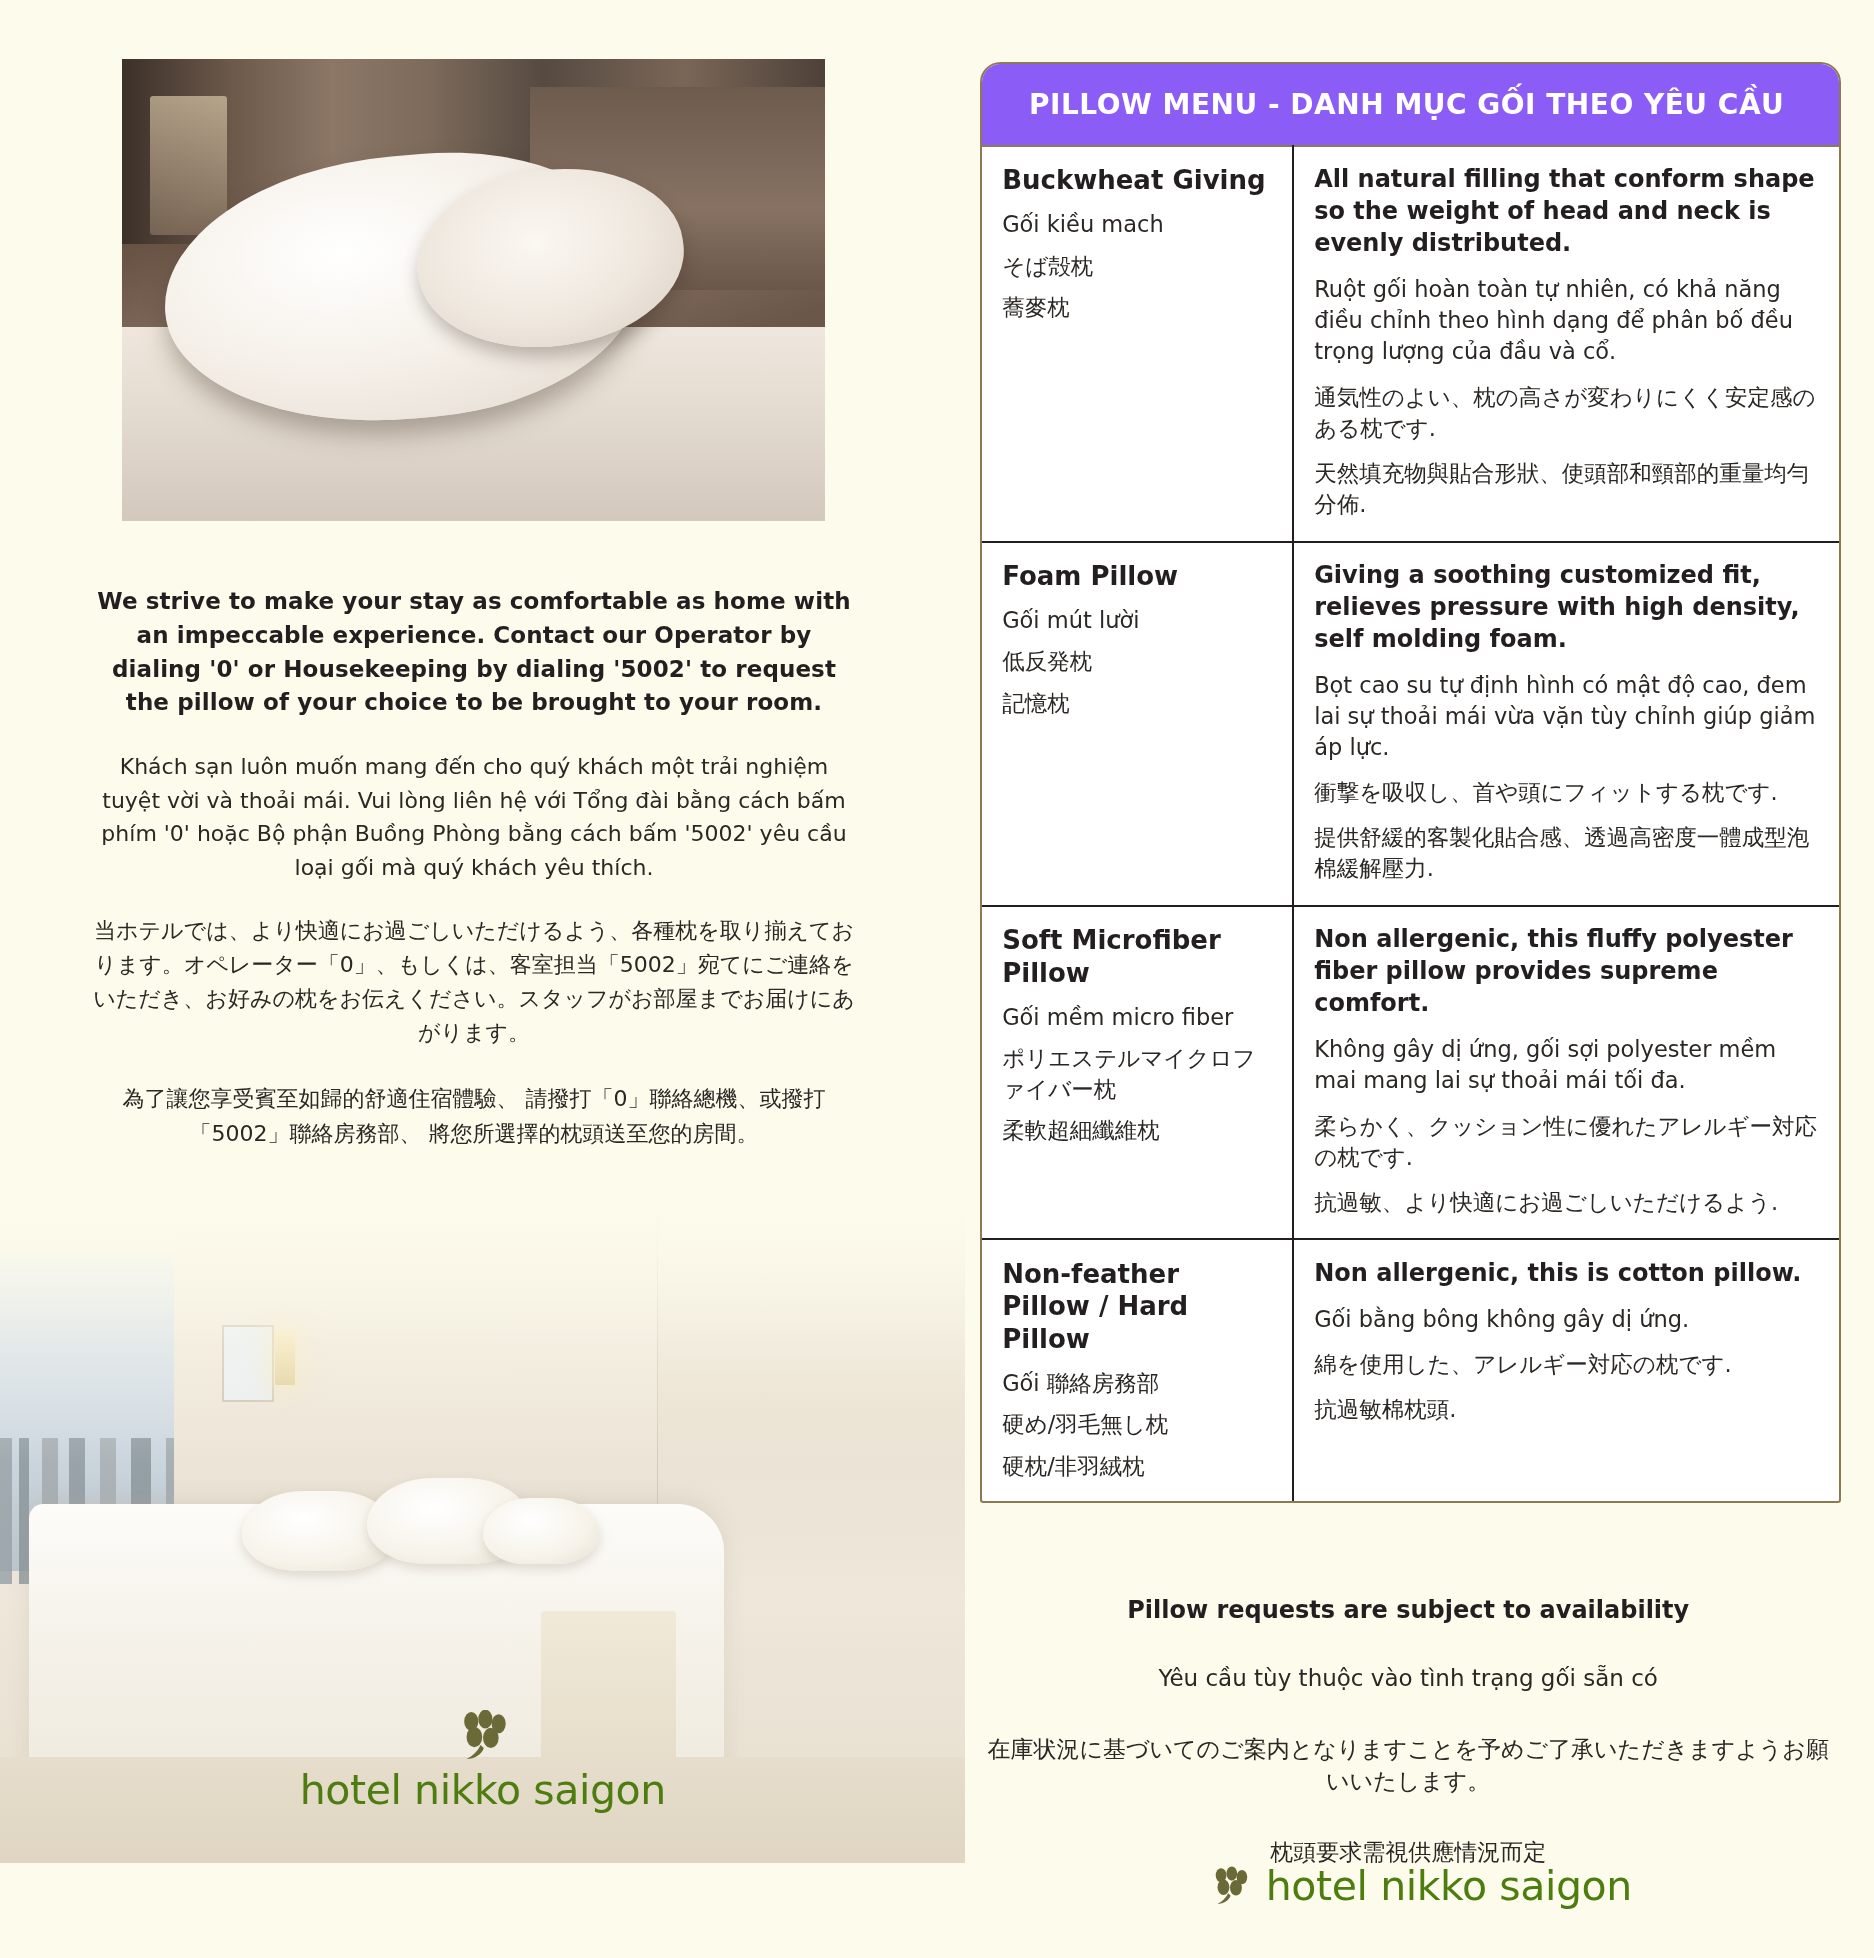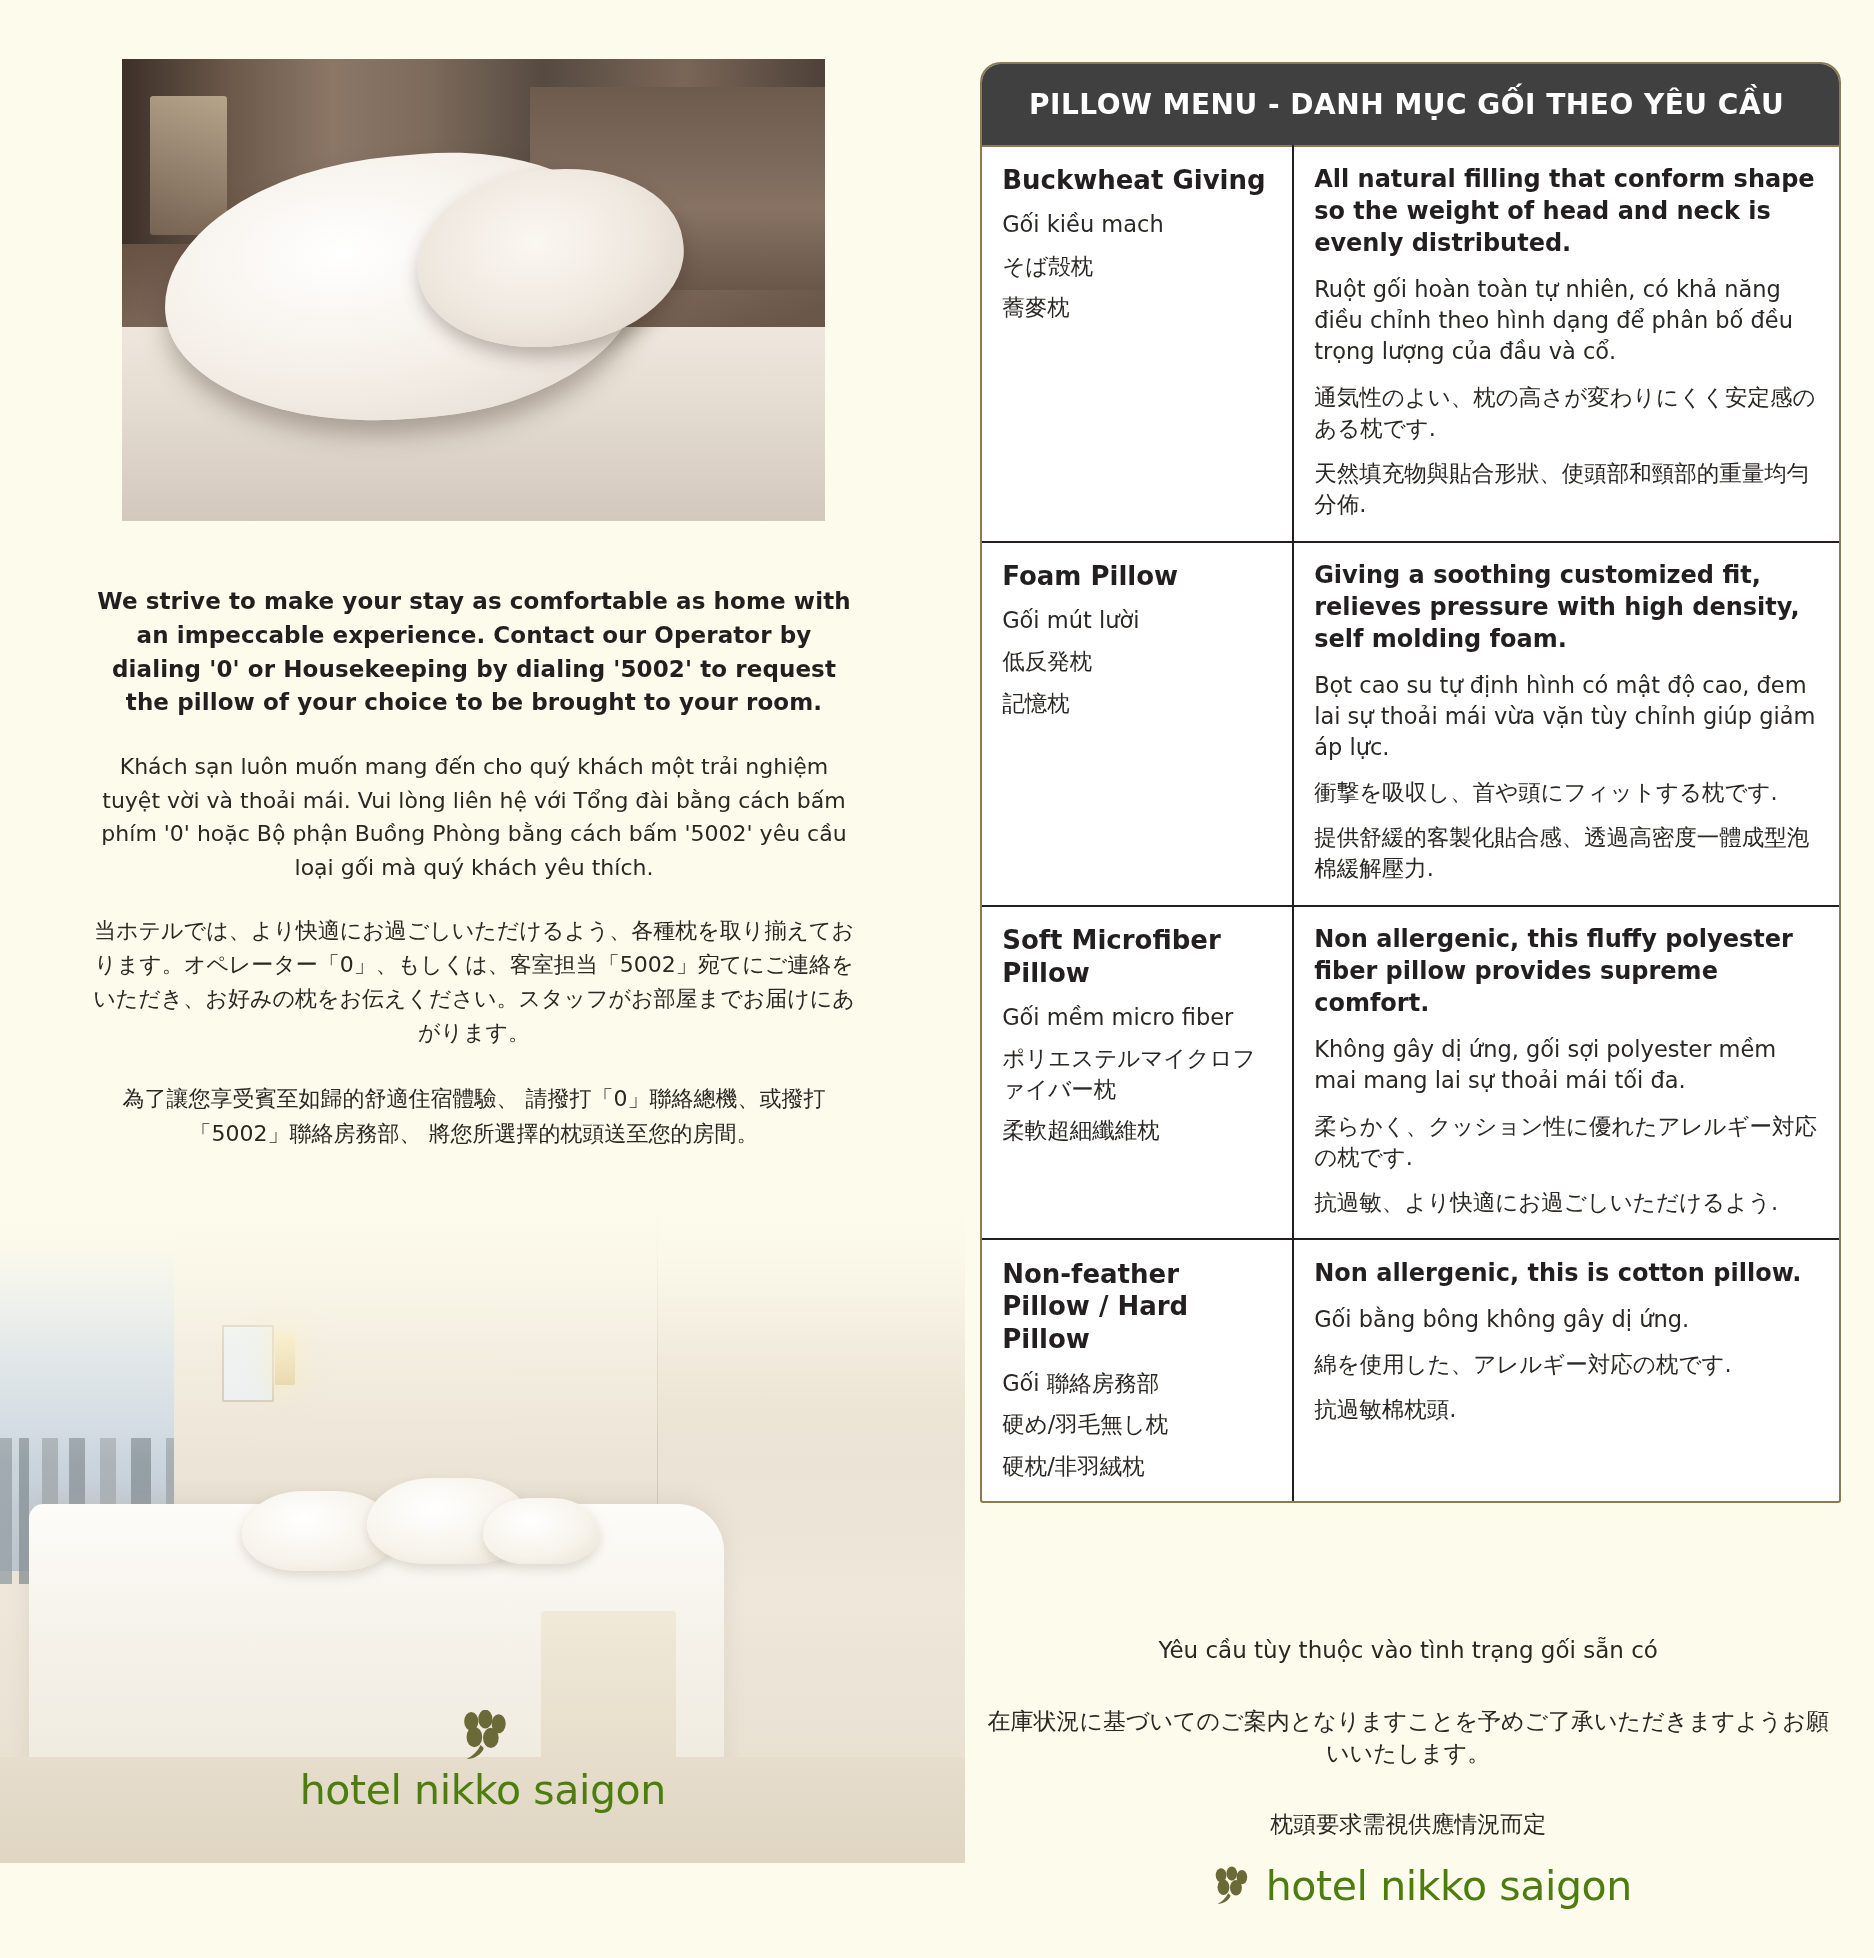--- a/index.html
+++ b/index.html
@@ -240,21 +240,21 @@
     position: absolute;
     left: 14.2px;
     top: 62px;
     width: 857px;
     border: 2.4px solid #8c7a52;
     border-radius: 20.5px 20.5px 3.2px 3.2px;
     background: #ffffff;
     overflow: hidden;
   }
   .menu-header {
-    background: #404040;
+    background: #8b5cf6;
     color: #ffffff;
     text-align: center;
     font-weight: bold;
     font-size: 28px;
     letter-spacing: 0.5px;
     padding: 24px 8px 24px 1px;
   }
   table.pillow-table {
     width: 100%;
     border-collapse: collapse;
@@ -447,20 +447,21 @@
               <div class="d-other">Gối bằng bông không gây dị ứng.</div>
               <div class="d-other">綿を使用した、アレルギー対応の枕です.</div>
               <div class="d-other">抗過敏棉枕頭.</div>
             </td>
           </tr>
         </tbody>
       </table>
     </div>
 
     <div class="footer-note">
+      <div class="f-en">Pillow requests are subject to availability</div>
       <div class="f-line">Yêu cầu tùy thuộc vào tình trạng gối sẵn có</div>
       <div class="f-line">在庫状況に基づいてのご案内となりますことを予めご了承いただきますようお願いいたします。</div>
       <div class="f-line">枕頭要求需視供應情況而定</div>
     </div>
 
     <div class="logo-right">
       <div class="logo-mark">
         <svg viewBox="0 0 74 64" width="44" height="40" aria-hidden="true">
           <g fill="#6a6a39">
             <ellipse cx="22" cy="14" rx="9" ry="12"></ellipse>

